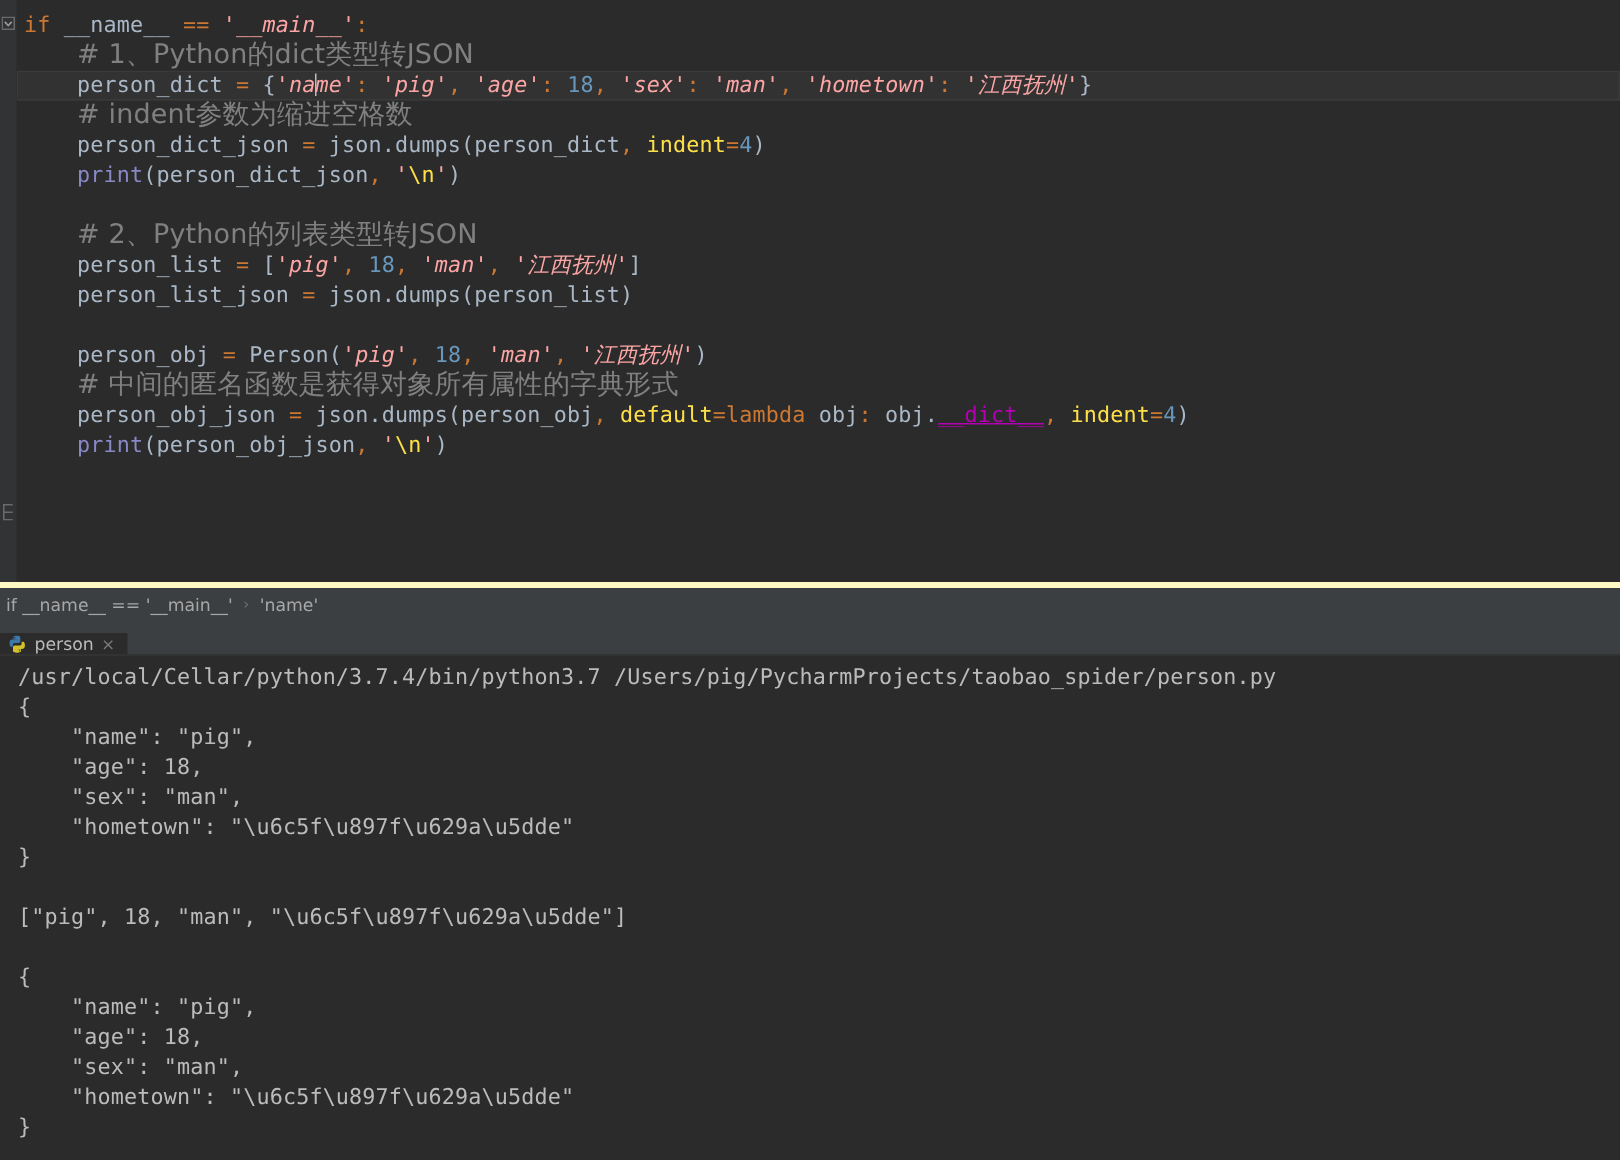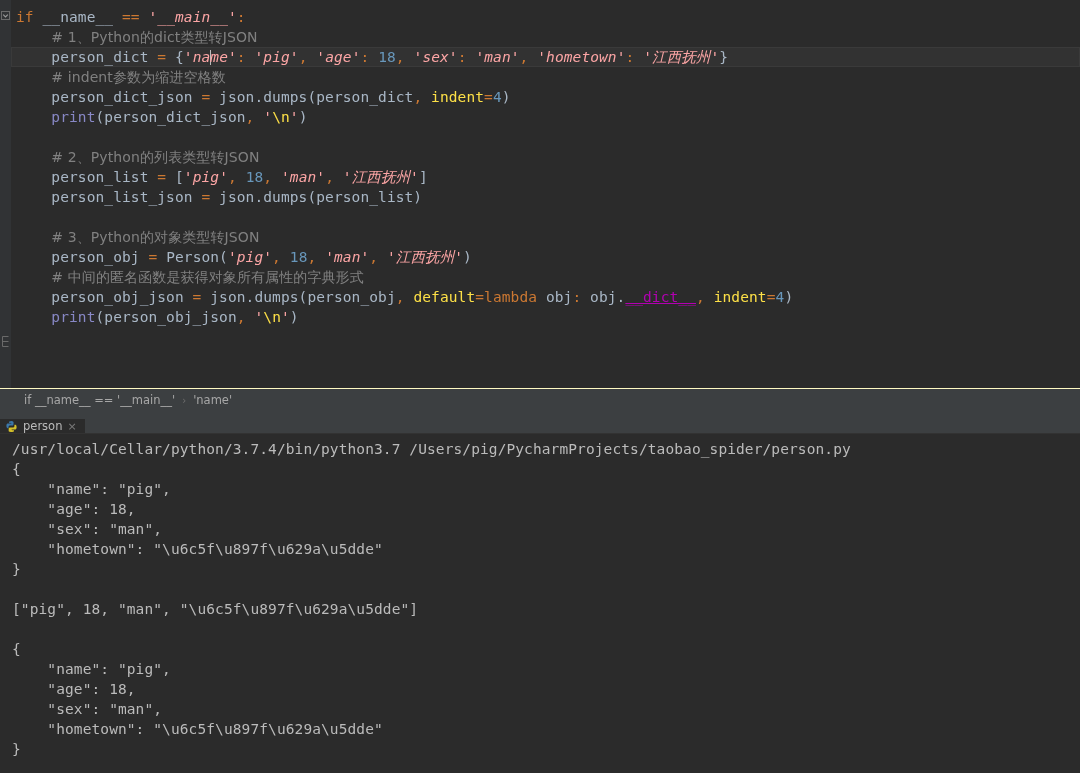--- a/index.html
+++ b/index.html
@@ -71,44 +71,44 @@
     background: #323232;
     box-shadow: 0 0 0 1px #3a3a3a inset;
   }
   .cl.blank { color: transparent; }
 
   
   .t-kw      { color: #cc7832; font-weight: normal; }
   .t-def     { color: #a9b7c6; }
   .t-str     { color: #fca5a5; font-style: italic; }
   .t-num     { color: #6897bb; }
-  .t-com     { color: #808080; font-family: "DejaVu Sans", sans-serif; font-size: 14px; }
+  .t-com     { color: #808080; font-family: "DejaVu Sans", sans-serif; font-size: 18px; }
   .t-fn      { color: #8888c6; }
   .t-kwarg   { color: #fde047; }
   .t-dunder  { color: #b200b2; text-decoration: underline; }
   .t-bold    { color: #a9b7c6; }
   .t-cm      { color: #cc7832; }
 
   .caret {
     display: inline-block;
     width: 0;
     border-left: 1px solid #bbbbbb;
     height: 15px;
     vertical-align: -3px;
     margin: 0 -0.5px;
   }
 
   
   .breadcrumb {
     height: 22px;
     background: #3c3f41;
-    border-top: 1px solid #fef9c3;
+    border-top: 4px solid #fef9c3;
     display: flex;
     align-items: center;
-    padding-left: 24px;
+    padding-left: 4px;
     font-family: "DejaVu Sans", sans-serif;
     font-size: 11.5px;
     color: #a7a7a7;
     gap: 7px;
   }
   .crumb-sep { color: #6e6e6e; font-size: 10px; }
 
   
   .run-window {
     flex: 1;
@@ -185,21 +185,20 @@
         <div class="cl"><span>    </span><span class="t-com"># 1、Python的dict类型转JSON</span></div>
         <div class="cl current"><span>    </span><span class="t-def">person_dict </span><span class="t-cm">=</span><span class="t-def"> {</span><span class="t-str">'na</span><span class="caret"></span><span class="t-str">me'</span><span class="t-cm">:</span><span class="t-def"> </span><span class="t-str">'pig'</span><span class="t-cm">,</span><span class="t-def"> </span><span class="t-str">'age'</span><span class="t-cm">:</span><span class="t-def"> </span><span class="t-num">18</span><span class="t-cm">,</span><span class="t-def"> </span><span class="t-str">'sex'</span><span class="t-cm">:</span><span class="t-def"> </span><span class="t-str">'man'</span><span class="t-cm">,</span><span class="t-def"> </span><span class="t-str">'hometown'</span><span class="t-cm">:</span><span class="t-def"> </span><span class="t-str">'江西抚州'</span><span class="t-def">}</span></div>
         <div class="cl"><span>    </span><span class="t-com"># indent参数为缩进空格数</span></div>
         <div class="cl"><span>    </span><span class="t-def">person_dict_json </span><span class="t-cm">=</span><span class="t-def"> json.dumps(person_dict</span><span class="t-cm">,</span><span class="t-def"> </span><span class="t-kwarg">indent</span><span class="t-cm">=</span><span class="t-num">4</span><span class="t-def">)</span></div>
         <div class="cl"><span>    </span><span class="t-fn">print</span><span class="t-def">(person_dict_json</span><span class="t-cm">,</span><span class="t-def"> </span><span class="t-str">'</span><span class="t-kwarg">\n</span><span class="t-str">'</span><span class="t-def">)</span></div>
         <div class="cl blank"><span></span>&nbsp;</div>
         <div class="cl"><span>    </span><span class="t-com"># 2、Python的列表类型转JSON</span></div>
         <div class="cl"><span>    </span><span class="t-def">person_list </span><span class="t-cm">=</span><span class="t-def"> [</span><span class="t-str">'pig'</span><span class="t-cm">,</span><span class="t-def"> </span><span class="t-num">18</span><span class="t-cm">,</span><span class="t-def"> </span><span class="t-str">'man'</span><span class="t-cm">,</span><span class="t-def"> </span><span class="t-str">'江西抚州'</span><span class="t-def">]</span></div>
         <div class="cl"><span>    </span><span class="t-def">person_list_json </span><span class="t-cm">=</span><span class="t-def"> json.dumps(person_list)</span></div>
         <div class="cl blank"><span></span>&nbsp;</div>
-        <div class="cl"><span>    </span><span class="t-com"># 3、Python的对象类型转JSON</span></div>
         <div class="cl"><span>    </span><span class="t-def">person_obj </span><span class="t-cm">=</span><span class="t-def"> Person(</span><span class="t-str">'pig'</span><span class="t-cm">,</span><span class="t-def"> </span><span class="t-num">18</span><span class="t-cm">,</span><span class="t-def"> </span><span class="t-str">'man'</span><span class="t-cm">,</span><span class="t-def"> </span><span class="t-str">'江西抚州'</span><span class="t-def">)</span></div>
         <div class="cl"><span>    </span><span class="t-com"># 中间的匿名函数是获得对象所有属性的字典形式</span></div>
         <div class="cl"><span>    </span><span class="t-def">person_obj_json </span><span class="t-cm">=</span><span class="t-def"> json.dumps(person_obj</span><span class="t-cm">,</span><span class="t-def"> </span><span class="t-kwarg">default</span><span class="t-cm">=</span><span class="t-kw">lambda</span><span class="t-def"> obj</span><span class="t-cm">:</span><span class="t-def"> obj.</span><span class="t-dunder">__dict__</span><span class="t-cm">,</span><span class="t-def"> </span><span class="t-kwarg">indent</span><span class="t-cm">=</span><span class="t-num">4</span><span class="t-def">)</span></div>
         <div class="cl"><span>    </span><span class="t-fn">print</span><span class="t-def">(person_obj_json</span><span class="t-cm">,</span><span class="t-def"> </span><span class="t-str">'</span><span class="t-kwarg">\n</span><span class="t-str">'</span><span class="t-def">)</span></div>
       </div>
   </div>
 
   <div class="breadcrumb">
     <span>if __name__ == '__main__'</span>
     <span class="crumb-sep">›</span>

